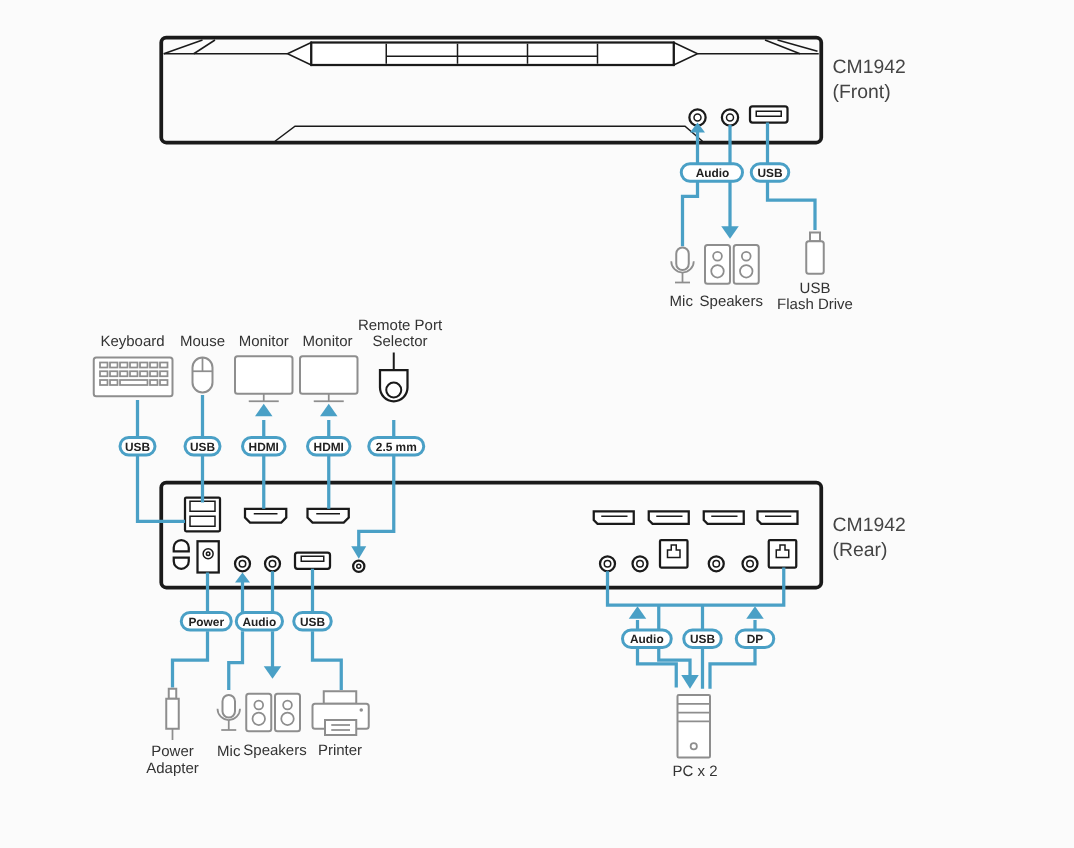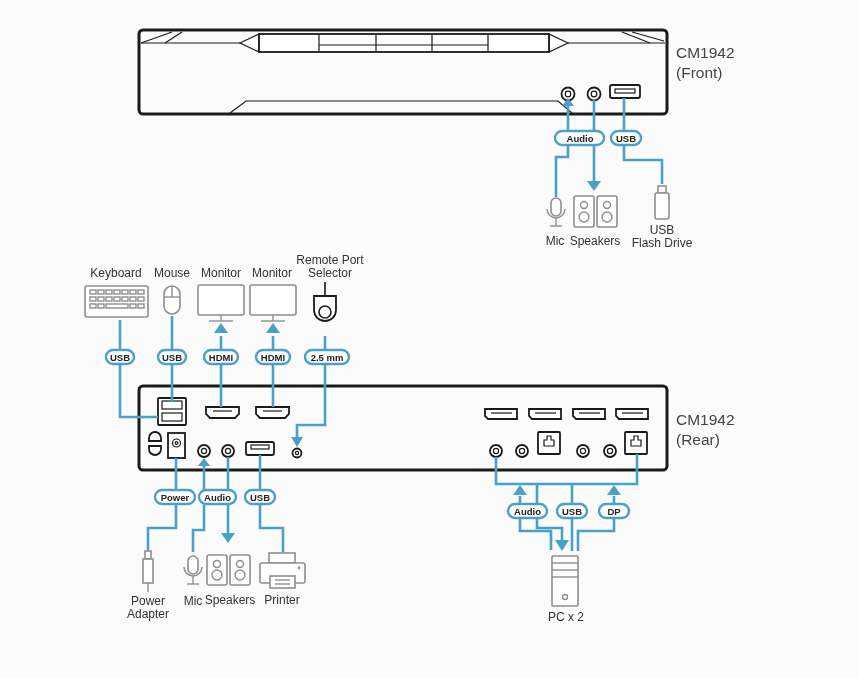--- a/index.html
+++ b/index.html
@@ -1,17 +1,17 @@
 <!DOCTYPE html>
 <html><head>
 <meta charset="utf-8">
 <style>
   html, body { margin:0; padding:0; background:#fbfbfb; }
   body { width:859px; height:678px; overflow:hidden; }
-  #stage { position:absolute; left:0; top:0; width:802px; height:678px;margin-left:10px; }
+  #stage { position:absolute; left:0; top:0; width:802px; height:678px; }
   svg text { font-family:"Liberation Sans","DejaVu Sans",sans-serif; }
   .dev { fill:#fbfbfb; stroke:#1a1a1a; stroke-width:3; }
   .thin { fill:none; stroke:#1a1a1a; stroke-width:1.2; }
   .port { fill:#fff; stroke:#1a1a1a; stroke-width:1.8; }
   .gray { fill:#fff; stroke:#8e8e8e; stroke-width:1.6; }
   .grayf { fill:none; stroke:#8e8e8e; stroke-width:1.4; }
   .wire { fill:none; stroke:#4aa0c6; stroke-width:2.6; }
   .arrow { fill:#4aa0c6; }
   .pill rect { fill:#fff; stroke:#4aa0c6; stroke-width:2.4; }
   .pill text { font-size:9.5px; font-weight:bold; fill:#222; text-anchor:middle; }

